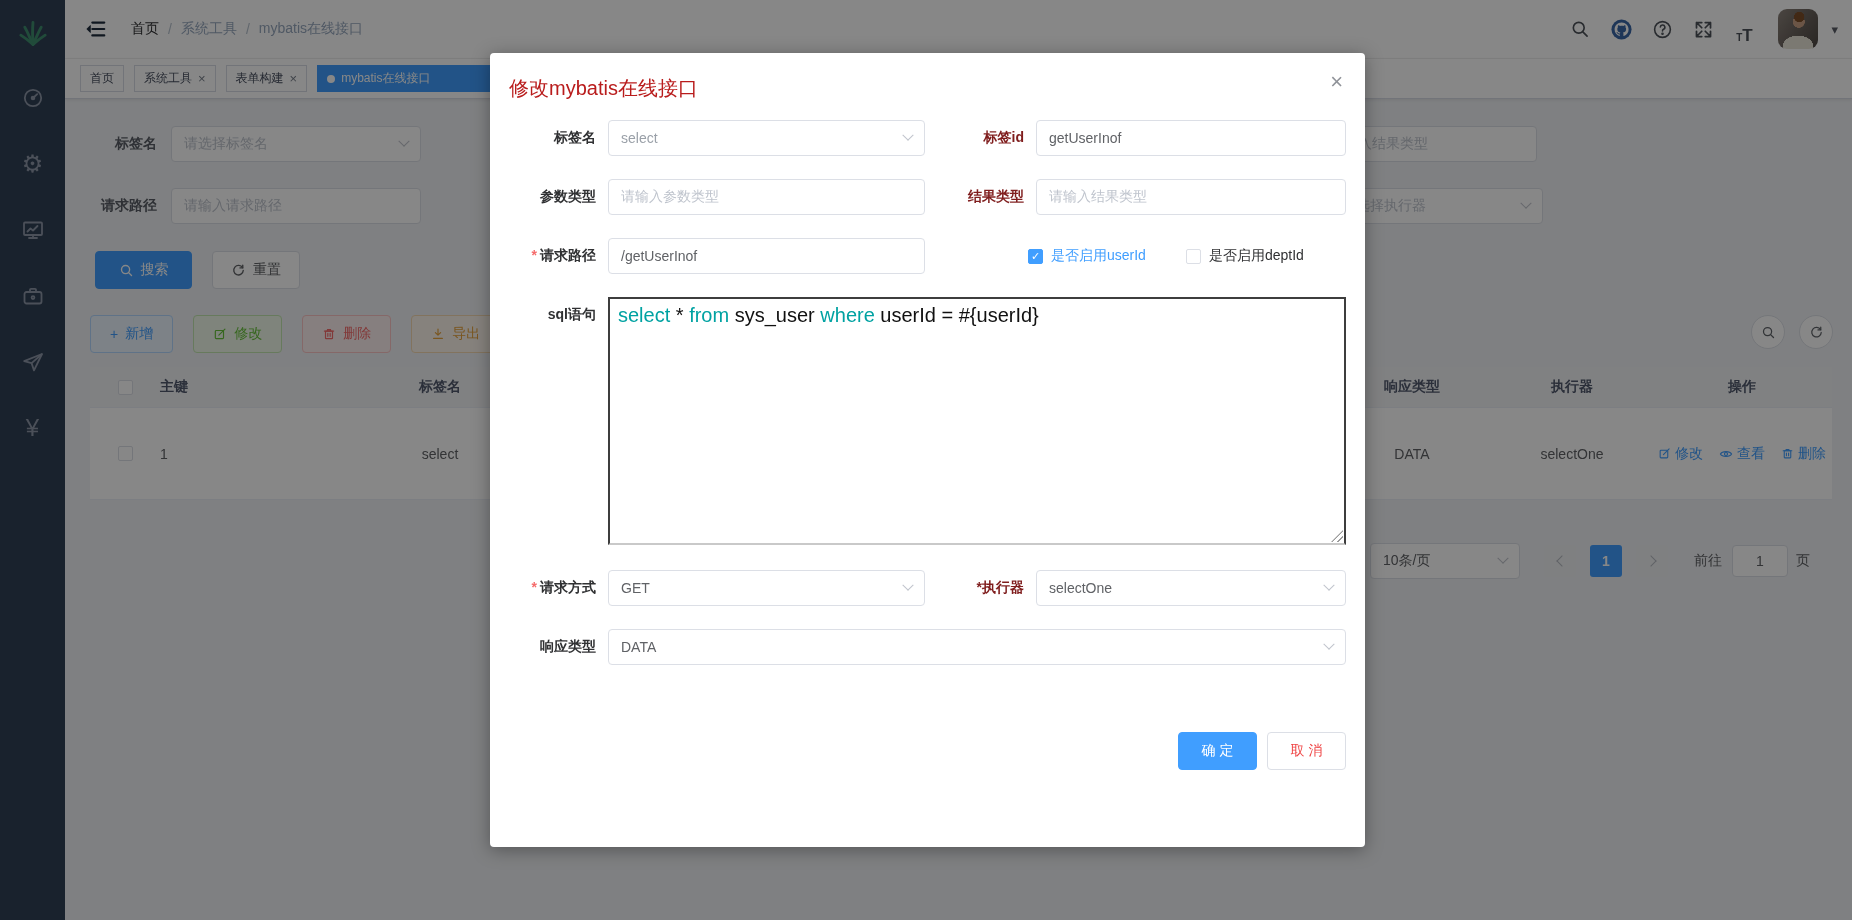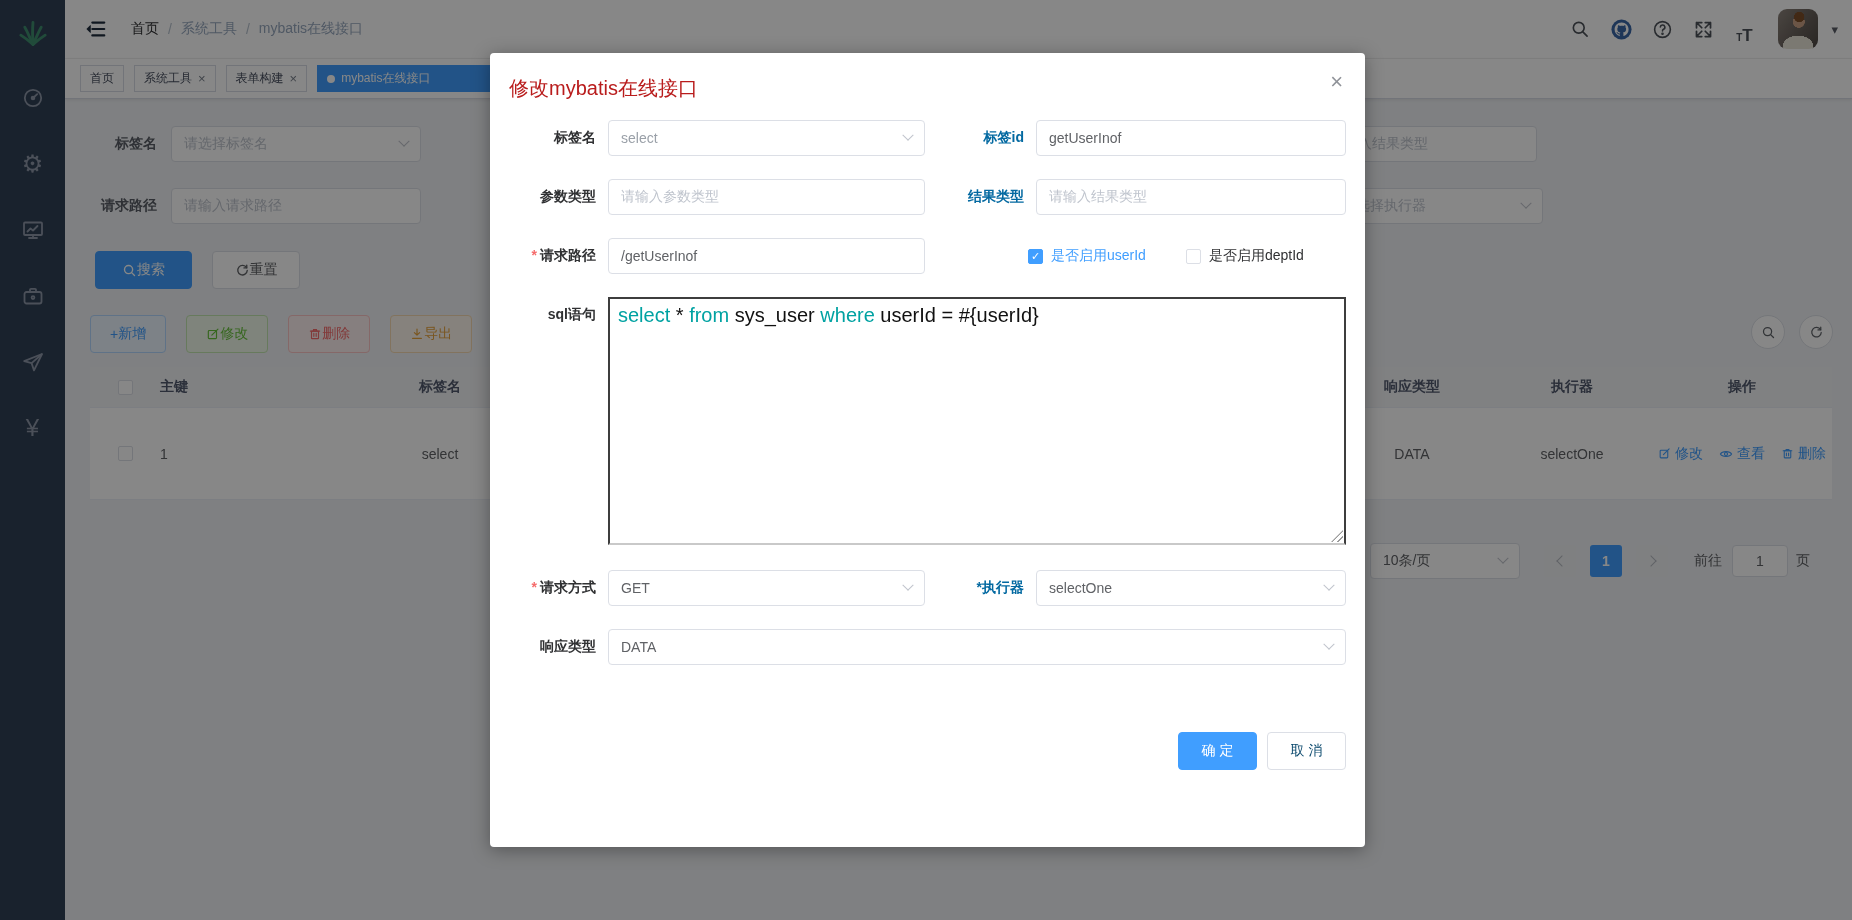--- a/index.html
+++ b/index.html
@@ -52,21 +52,21 @@
   .content { position:absolute; left:65px; top:99px; right:0; bottom:0; z-index:1; }
   .frow { position:absolute; display:flex; align-items:center; }
   .flabel-bg { width:84px; text-align:right; font-weight:bold; color:#5a5e66; margin-right:14px; }
   .ipt { height:36px; background:#fff; border:1px solid #dcdfe6; border-radius:4px;
          display:flex; align-items:center; padding:0 12px; font-size:14px; color:#606266; }
   .ph { color:#bfc4cd; }
   .sel-chevron { margin-left:auto; width:8px; height:8px; border-right:1.5px solid #c0c4cc;
                  border-bottom:1.5px solid #c0c4cc; transform:rotate(45deg) translate(-2px,-2px); }
   .w250 { width:250px; }
 
-  .btn { display:inline-flex; align-items:center; justify-content:center; 
+  .btn { display:inline-flex; align-items:center; justify-content:center; gap:7px;
          border-radius:4px; font-size:14px; cursor:pointer; border:1px solid #dcdfe6; background:#fff; color:#606266; }
   .btn-primary { background:#409EFF; border-color:#409EFF; color:#fff; }
   .btn-search { width:97px; height:38px; }
   .btn-reset  { width:88px; height:38px; }
   .btn-plain-blue  { background:#ecf5ff; border-color:#b3d8ff; color:#409EFF; }
   .btn-plain-green { background:#f0f9eb; border-color:#c2e7b0; color:#67C23A; }
   .btn-plain-red   { background:#fef0f0; border-color:#fbc4c4; color:#F56C6C; }
   .btn-plain-orange{ background:#fdf6ec; border-color:#f5dab1; color:#E6A23C; }
   .btn-tool { height:38px; padding:0 19px; }
   .circle-btn { width:34px; height:34px; border-radius:50%; border:1px solid #dcdfe6; background:#fff;
@@ -107,21 +107,21 @@
   
   .overlay { position:absolute; inset:0; background:rgba(0,0,0,0.47); z-index:10; }
   .modal { position:absolute; left:490px; top:53px; width:875px; height:794px; background:#fff;
            border-radius:4px; box-shadow:0 3px 18px rgba(0,0,0,.35); z-index:20; }
   .modal-header { position:relative; padding:22px 20px 18px 19px; }
   .modal-title { font-size:20px; color:#b91c1c; }
   .modal-close { position:absolute; right:22px; top:16px; font-size:22px; color:#909399; cursor:pointer; }
   .mrow { display:flex; align-items:center; margin-bottom:23px; }
   .mlabel { width:118px; text-align:right; padding-right:12px; font-weight:bold; color:#303133; }
   .mlabel .star { color:#F56C6C; margin-right:3px; }
-  .mlabel2 { width:111px; text-align:right; padding-right:12px; font-weight:bold; color:#0369a1; }
+  .mlabel2 { width:111px; text-align:right; padding-right:12px; font-weight:bold; color:#7f1d1d; }
   .ctrl1 { width:317px; }
   .ctrl2 { width:310px; }
   .ctrl-full { width:738px; }
   .val { color:#606266; }
   .val-light { color:#9aa0a8; }
   .checkgroup { display:flex; align-items:center; gap:40px; margin-left:103px; }
   .checkitem { display:flex; align-items:center; gap:8px; cursor:pointer; }
   .cb { width:15px; height:15px; border-radius:2px; border:1px solid #dcdfe6; background:#fff;
         display:flex; align-items:center; justify-content:center; font-size:11px; color:#fff; }
   .cb.checked { background:#409EFF; border-color:#409EFF; }
@@ -132,21 +132,21 @@
   .sql-editor { width:738px; height:248px; border:2px solid #3d3d3d; border-bottom-color:#c9c9c9;
                 background:#fff; position:relative; padding:5px 8px; cursor:text; }
   .sql-line { font-size:20px; color:#111; white-space:pre; }
   .sql-line .kw { color:#00A2A2; }
   .resize-handle { position:absolute; right:1px; bottom:1px; width:12px; height:12px;
     background:repeating-linear-gradient(-45deg, rgba(0,0,0,0) 0 3px, #9b9b9b 3px 4.5px);
     clip-path:polygon(100% 0, 100% 100%, 0 100%); cursor:nwse-resize; }
   .modal-footer { display:flex; justify-content:flex-end; gap:10px; padding:44px 19px 0 0; }
   .btn-ok { width:79px; height:38px; background:#409EFF; border:1px solid #409EFF; color:#fff;
             border-radius:4px; display:flex; align-items:center; justify-content:center; cursor:pointer; }
-  .btn-cancel { width:79px; height:38px; background:#fff; border:1px solid #dcdfe6; color:#0c4a6e;
+  .btn-cancel { width:79px; height:38px; background:#fff; border:1px solid #dcdfe6; color:#ef4444;
                 border-radius:4px; display:flex; align-items:center; justify-content:center; cursor:pointer; }
 </style>
 </head>
 <body>
 
 <div class="sidebar">
   <div class="logo-box">
     <span>
       <svg width="34" height="34" viewBox="0 0 24 24" fill="none" stroke="#3f8f6f" stroke-width="2" stroke-linecap="round">
         <path d="M12 20 C 11.6 14 11.6 9 12 4.5"></path>

